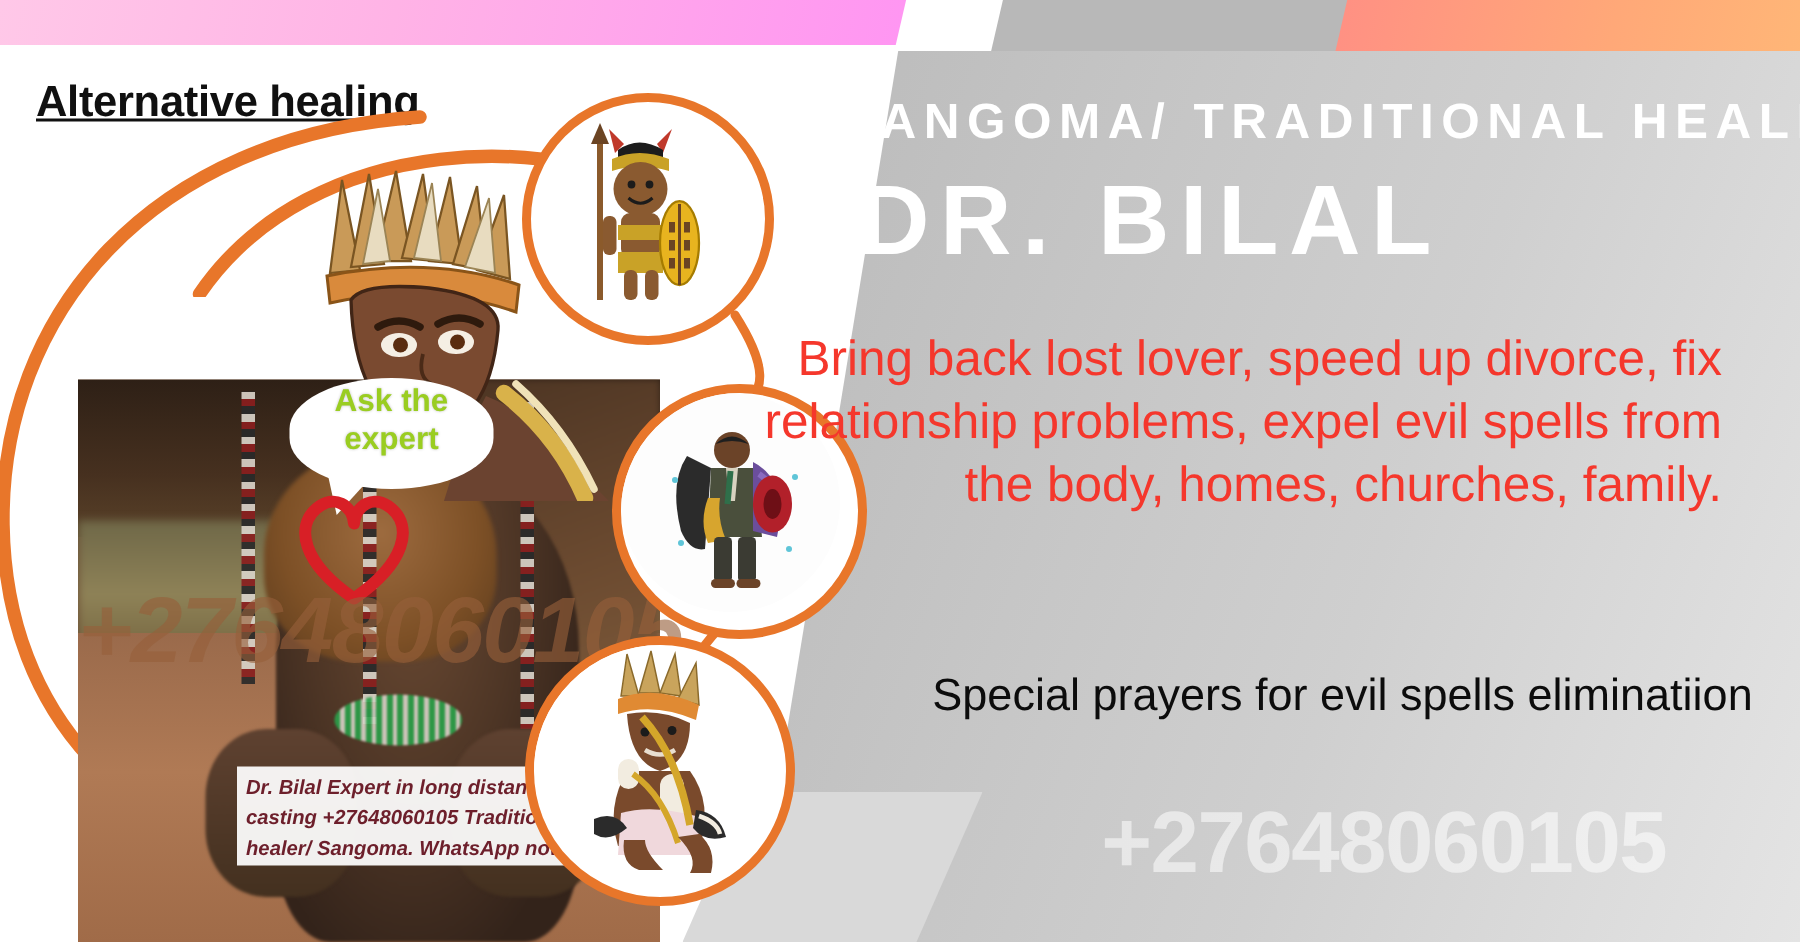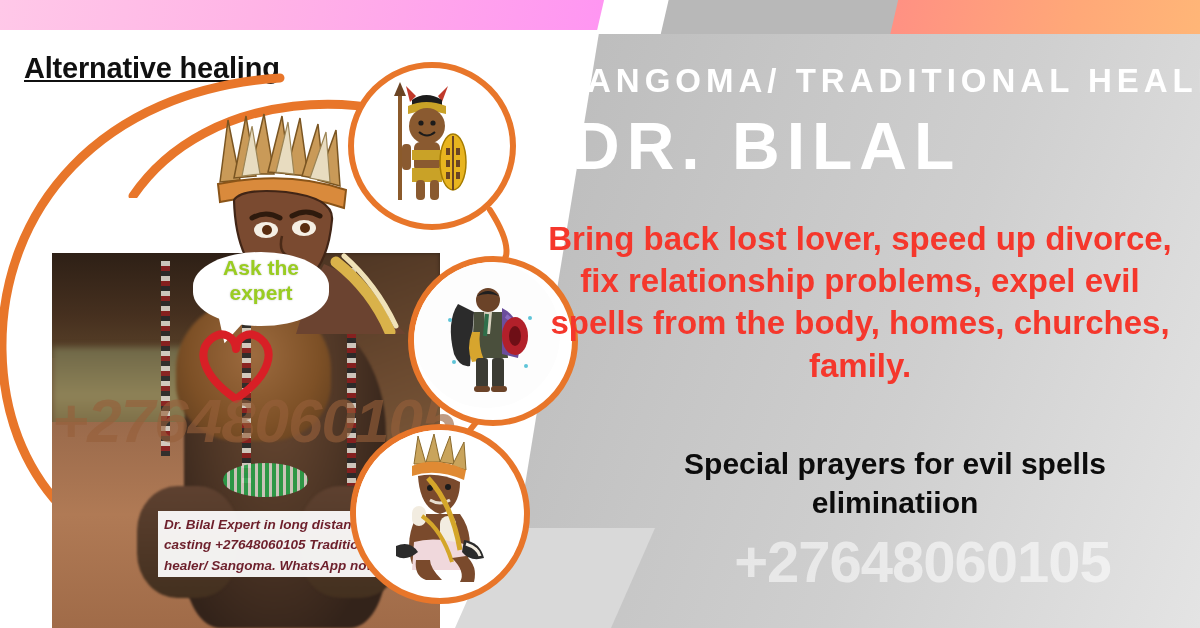--- a/index.html
+++ b/index.html
@@ -91,24 +91,24 @@
   .c2{left:408px;top:256px;width:158px;height:158px;}
   .c3{left:350px;top:424px;width:168px;height:168px;}
   .connector{position:absolute;pointer-events:none;}
 
   
   .title-small{position:absolute;left:560px;top:62px;width:620px;
     font-size:33px;font-weight:bold;color:#ffffff;letter-spacing:5px;white-space:nowrap;
     font-stretch:condensed;}
   .title-big{position:absolute;left:560px;top:108px;width:620px;
     font-size:66px;font-weight:bold;color:#ffffff;letter-spacing:7px;white-space:nowrap;margin-left:12px;}
-  .red-body{position:absolute;left:540px;top:218px;width:640px;text-align:center;
-    font-size:33px;font-weight:bold;color:#f5372c;line-height:1.28;}
+  .red-body{position:absolute;left:508px;top:218px;width:640px;text-align:right;
+    font-size:33px;font-weight:normal;color:#f5372c;line-height:1.28;}
   .black-body{position:absolute;left:600px;top:444px;width:590px;text-align:center;
-    font-size:30px;font-weight:bold;color:#0c0c0c;line-height:1.3;}
+    font-size:30px;font-weight:normal;color:#0c0c0c;line-height:1.3;}
   .ghost-number{position:absolute;left:650px;top:528px;width:545px;text-align:center;
     font-size:58px;font-weight:bold;color:rgba(255,255,255,.55);letter-spacing:-1px;
     white-space:nowrap;}
 </style>
 </head>
 <body>
 
 <div class="canvas">
 
   <div class="strip-pink"></div>

